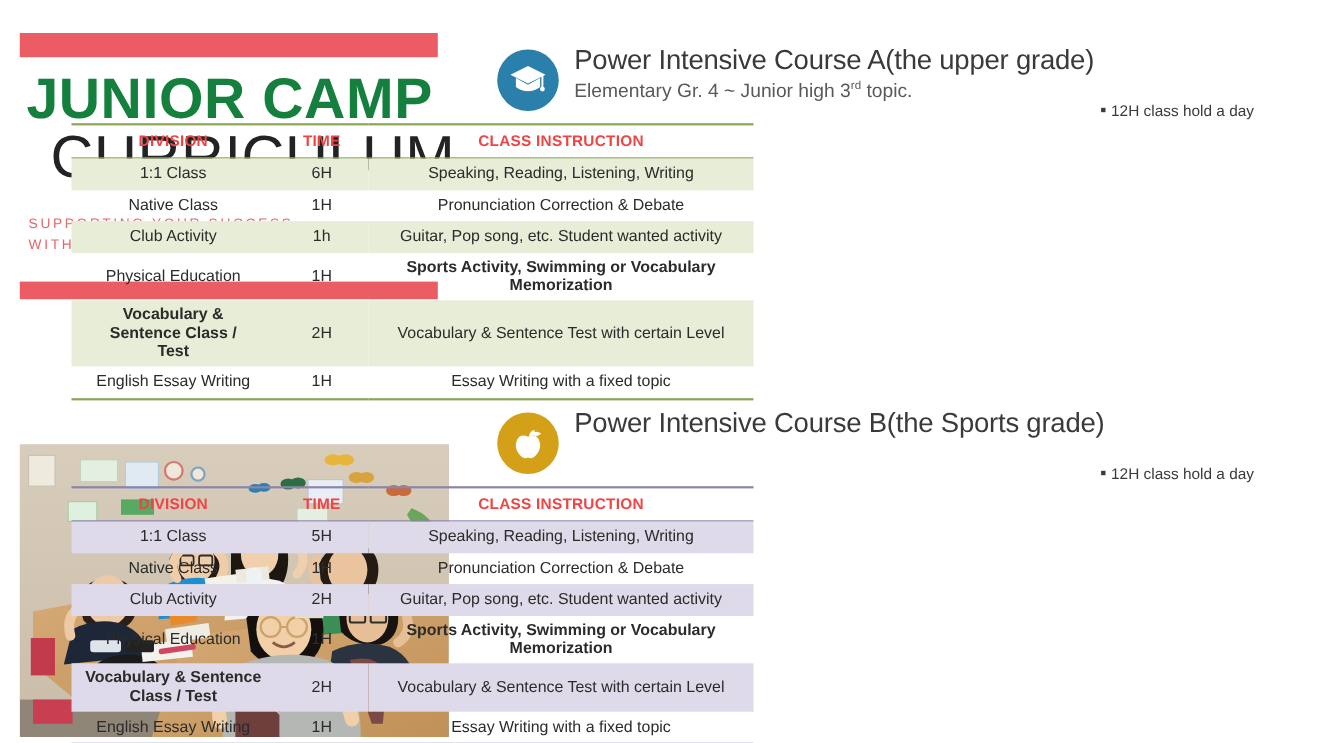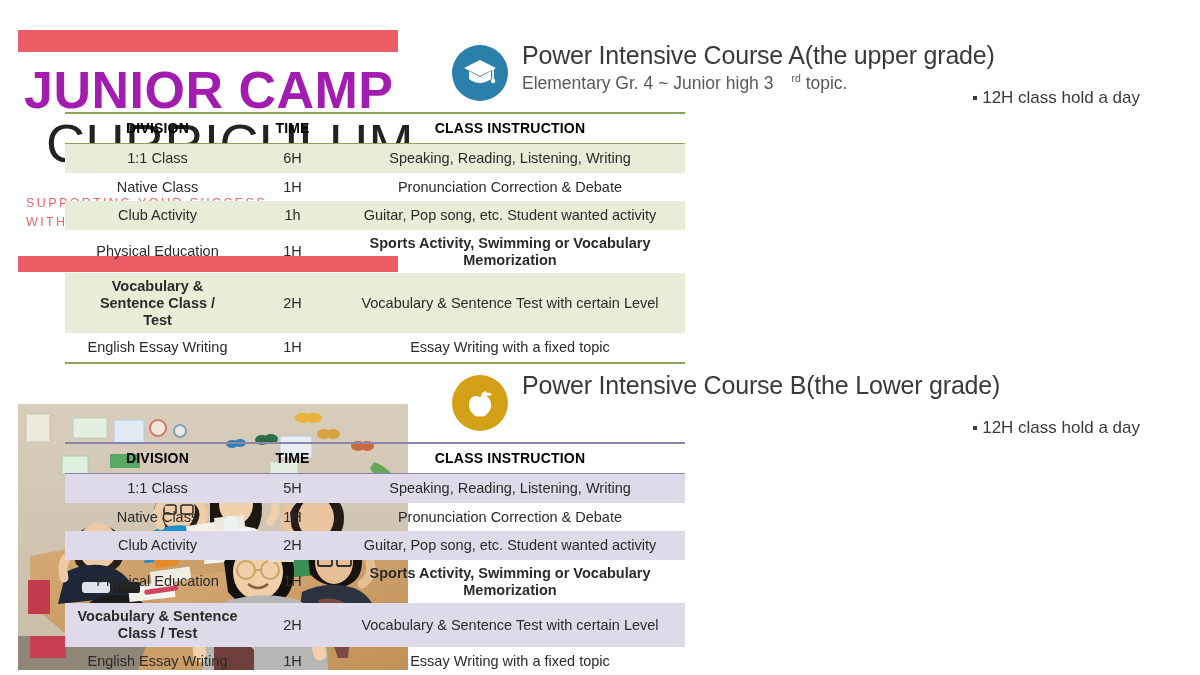--- a/index.html
+++ b/index.html
@@ -33,21 +33,21 @@
     width: 380px;
   }
   .accent-bar.bottom {
     height: 16px;
     margin-top: 0;
   }
   #title-line-1 {
     font-family: "Liberation Sans", sans-serif;
     font-weight: bold;
     font-size: 52px;
-    color: #a21caf;
+    color: #15803d;
     letter-spacing: 0.5px;
     line-height: 1.02;
     margin-top: 12px;
     margin-left: 6px;
     white-space: nowrap;
   }
   #title-line-2 {
     font-family: "Liberation Sans", sans-serif;
     font-weight: normal;
     font-size: 54px;
@@ -114,27 +114,27 @@
     line-height: 1.1;
     white-space: nowrap;
   }
   .course-sub {
     font-size: 17.5px;
     color: #595959;
     margin-top: 2px;
     line-height: 1.15;
     white-space: nowrap;
   }
-  .course-sub sup { font-size: 10.5px; vertical-align: super; margin-left: 18px; }
+  .course-sub sup { font-size: 10.5px; vertical-align: super; }
 
   .note {
     position: absolute;
     right: 10px;
     bottom: -4px;
-    font-size: 17px;
+    font-size: 14px;
     color: #3a3a3a;
     white-space: nowrap;
   }
   .note .sq {
     display: inline-block;
     width: 4px; height: 4px;
     background: #3a3a3a;
     vertical-align: middle;
     margin-right: 5px;
     margin-bottom: 2px;
@@ -151,21 +151,21 @@
   #table-a { top: 112px; }
   #table-b { top: 442px; }
 
   table.curriculum col.c-div  { width: 185px; }
   table.curriculum col.c-time { width: 85px; }
   table.curriculum col.c-inst { width: 350px; }
 
   table.curriculum th {
     font-weight: bold;
     font-size: 14px;
-    color: #000000;
+    color: #ef4444;
     padding: 6px 4px 7px 4px;
     text-align: center;
     letter-spacing: 0.2px;
   }
   table.curriculum td {
     font-size: 14.5px;
     color: #2b2b2b;
     text-align: center;
     padding: 6px 6px;
     line-height: 1.15;
@@ -387,21 +387,21 @@
 <div class="section" id="section-b">
   <div class="section-head">
     <div class="badge gold">
       <svg width="32" height="32" viewBox="0 0 32 32">
         <path d="M16 10 q-7 -3 -10 3 q-3 7 2 13 q4 5 8 3 q4 2 8 -3 q5 -6 2 -13 q-3 -6 -10 -3 z" fill="#ffffff"></path>
         <path d="M17 10 q0 -5 5 -6 q1 5 -5 6 z" fill="#ffffff"></path>
         <path d="M19 7 q5 -3 9 0 q-4 4 -9 1 z" fill="#ffffff"></path>
       </svg>
     </div>
     <div class="head-text">
-      <div class="course-title">Power Intensive Course B(the Lower grade)</div>
+      <div class="course-title">Power Intensive Course B(the Sports grade)</div>
     </div>
     <div class="note"><span class="sq"></span><span>12H class hold a day</span></div>
   </div>
 </div>
 
 <table class="curriculum" id="table-b">
   <colgroup>
       <col class="c-div">
       <col class="c-time">
       <col class="c-inst">

